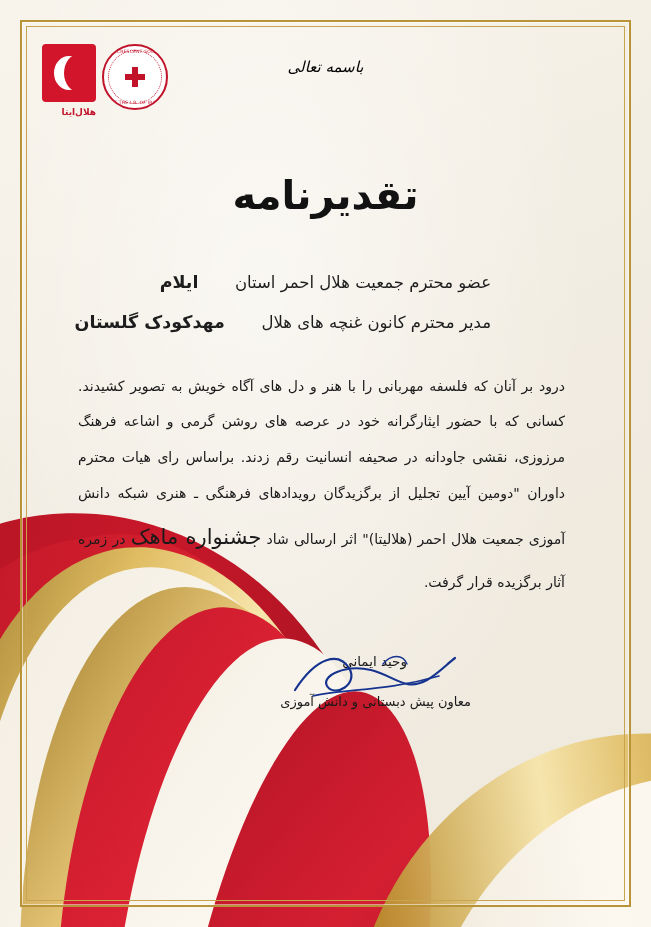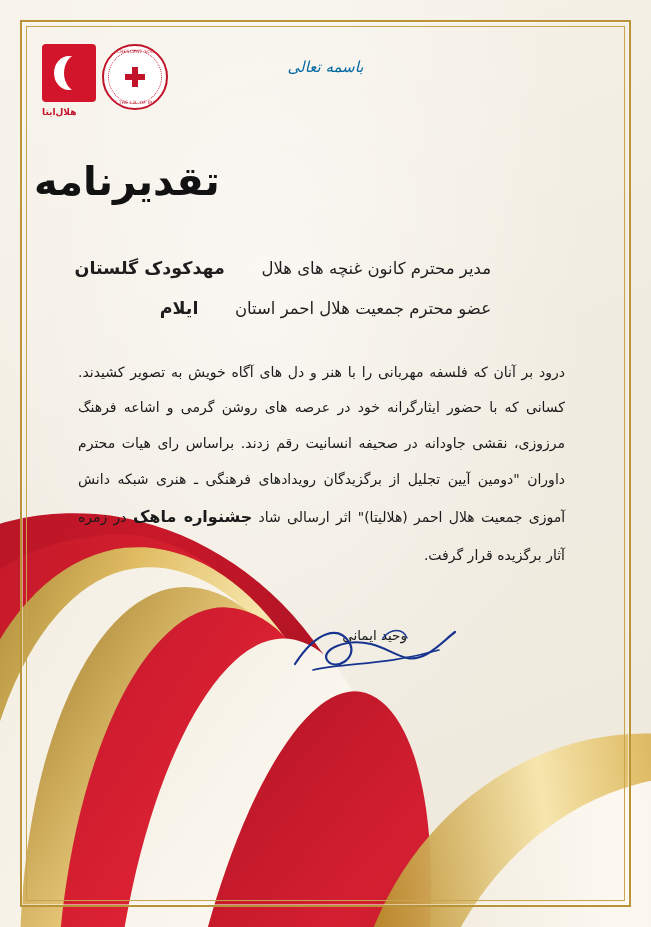--- a/index.html
+++ b/index.html
@@ -188,21 +188,21 @@
   .meta-line {
     white-space: nowrap;
   }
 
   .basmala {
     position: absolute;
     left: 0; right: 0;
     top: 24px;
     text-align: center;
     font-size: 15px;
-    color: #0369a1;
+    color: #000000;
     font-style: italic;
   }
 
   
   .logo-block {
     position: absolute;
     left: 8px;
     top: 10px;
     display: flex;
     align-items: flex-start;
@@ -239,21 +239,21 @@
     width: 30px;
     height: 38px;
     border-radius: 50%;
     background: #d2152a;
   }
   .badge-caption {
     position: absolute;
     left: 0;
     right: 0;
     bottom: -15px;
-    text-align: left;
+    text-align: right;
     font-size: 9px;
     color: #c1132a;
     font-weight: bold;
   }
 
   .seal {
     width: 62px;
     height: 62px;
     border-radius: 50%;
     background: #ffffff;
@@ -296,22 +296,22 @@
     color: #c1132a;
     letter-spacing: 0.2px;
   }
   .seal-text.top {
     top: 3px;
     bottom: auto;
   }
 
   
   .title {
-    margin-top: 14px;
-    text-align: left;
+    margin-top: 28px;
+    text-align: center;
     font-size: 40px;
     color: #121212;
     letter-spacing: 1px;
     font-weight: 600;
   }
 
   
   .addressee {
     margin-top: 44px;
     padding-right: 126px;
@@ -335,22 +335,22 @@
     font-size: 14px;
     line-height: 2.55;
     text-align: justify;
     text-justify: inter-word;
     color: #1a1a1a;
   }
   .body-text p {
     margin: 0 0 16px 0;
   }
   .body-text .hl {
-    font-weight: bold;
-    font-size: 16px;
+    font-weight: normal;
+    font-size: 21px;
   }
 
   .body-text.second {
     margin-top: 22px;
   }
 
   
   .signature-area {
     position: relative;
     margin-top: 28px;
@@ -418,28 +418,28 @@
           <div class="seal-cross"></div>
           <div class="seal-text">OF THE I.R. OF IRAN</div>
         </div>
       </div>
     </div>
 
     <div class="title">تقدیرنامه</div>
 
     <div class="addressee">
       <div>
+        <span>عضو محترم جمعیت هلال احمر استان</span>
+        <span class="spacer"></span>
+        <span class="strong">ایلام</span>
+      </div>
+      <div>
         <span>مدیر محترم کانون غنچه های هلال</span>
         <span class="spacer"></span>
         <span class="strong">مهدکودک گلستان</span>
-      </div>
-      <div>
-        <span>عضو محترم جمعیت هلال احمر استان</span>
-        <span class="spacer"></span>
-        <span class="strong">ایلام</span>
       </div>
     </div>
 
     <div class="body-text">
       <p>
         <span>درود بر آنان که فلسفه مهربانی را با هنر و دل های آگاه خویش به تصویر کشیدند. کسانی که با حضور ایثارگرانه خود در عرصه های روشن گرمی و اشاعه فرهنگ مرزوزی، نقشی جاودانه در صحیفه انسانیت رقم زدند. براساس رای هیات محترم داوران "دومین آیین تجلیل از برگزیدگان رویدادهای فرهنگی ـ هنری شبکه دانش آموزی جمعیت هلال احمر (هلالیتا)" اثر ارسالی شاد</span>
         <span class="hl">جشنواره ماهک</span>
         <span>در زمره آثار برگزیده قرار گرفت.</span>
       </p>
     </div>
@@ -448,16 +448,17 @@
     <div class="signature-area">
       <div class="sig-name">وحید ایمانی</div>
 
       <svg class="sig-mark" viewBox="0 0 180 60" xmlns="http://www.w3.org/2000/svg">
         <path d="M8 44 C 30 10, 52 6, 62 22 C 72 38, 48 52, 40 40 C 34 30, 58 18, 84 24
                  C 108 30, 118 46, 140 34 C 152 27, 160 18, 168 12" fill="none" stroke="#16348f" stroke-width="2.2" stroke-linecap="round"></path>
         <path d="M26 50 C 60 42, 96 46, 152 30" fill="none" stroke="#16348f" stroke-width="1.6" stroke-linecap="round"></path>
         <path d="M96 18 C 104 8, 116 8, 120 18" fill="none" stroke="#16348f" stroke-width="1.4" stroke-linecap="round"></path>
       </svg>
 
+      <div class="sig-role">معاون پیش دبستانی و دانش آموزی</div>
     </div>
 
   </div>
 </div>
 
 </body></html>

